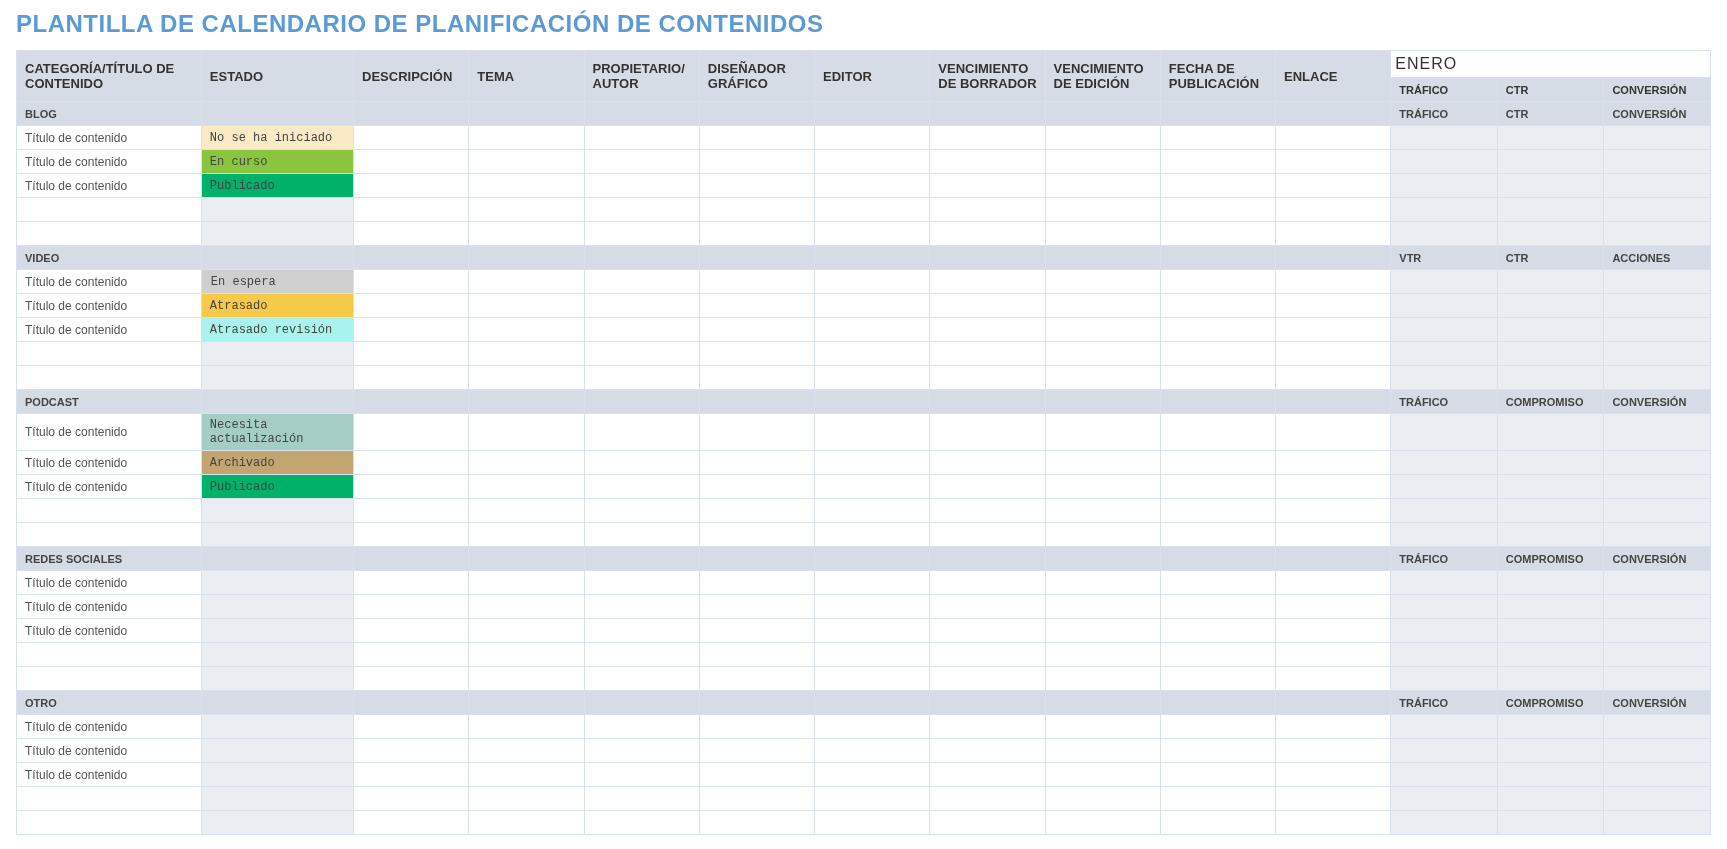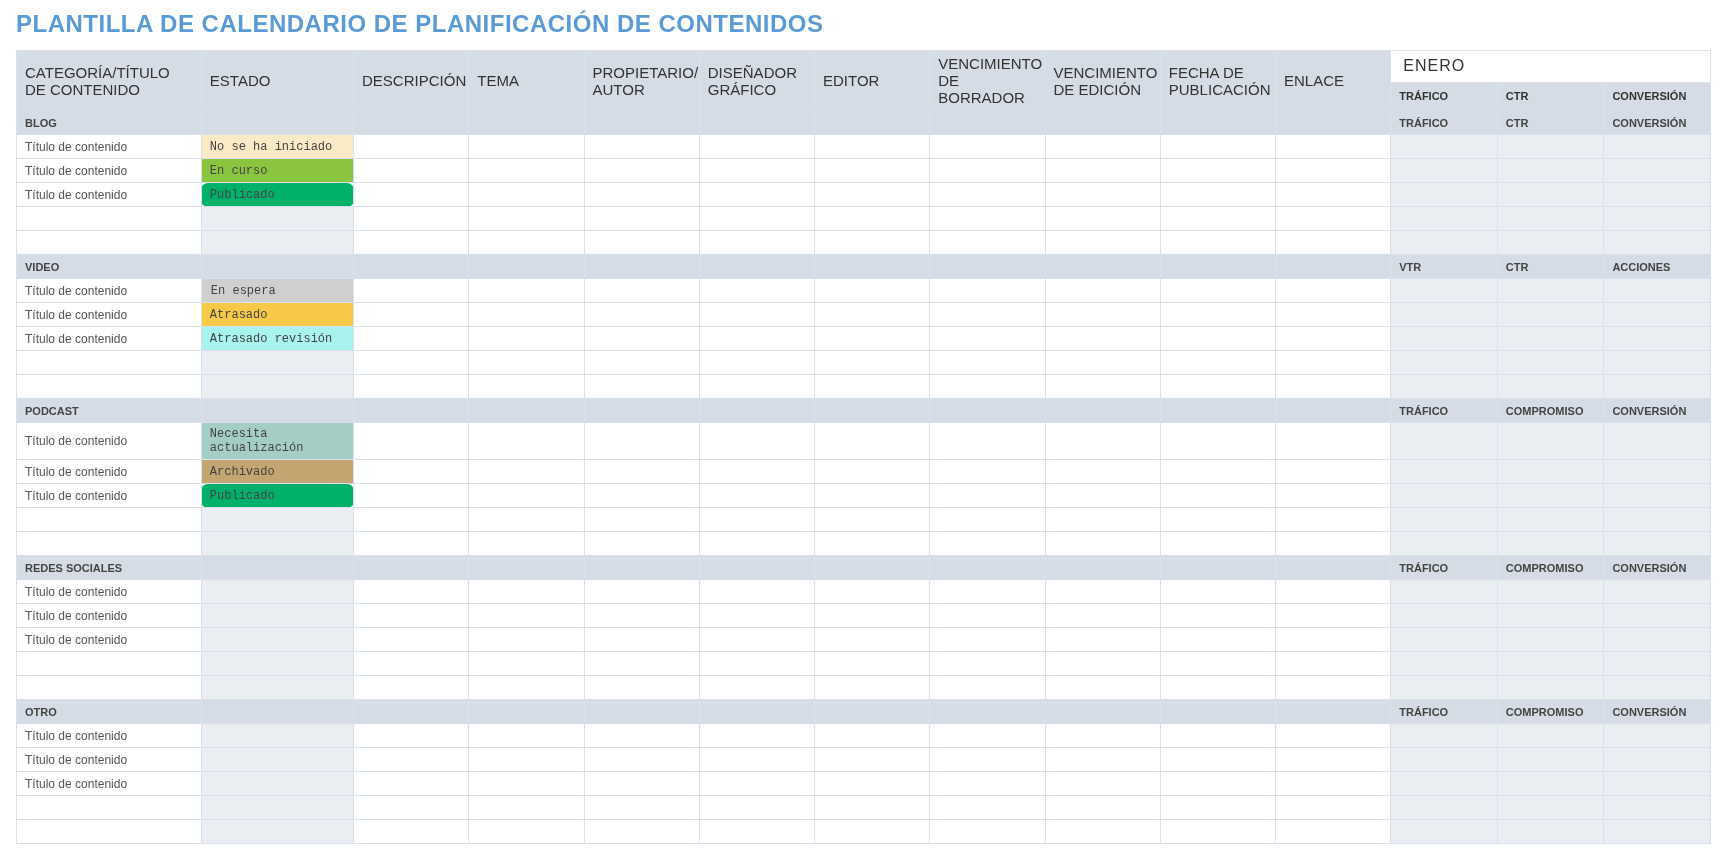--- a/index.html
+++ b/index.html
@@ -25,31 +25,31 @@
   th, td {
     border: 1px solid #d9e2ec;
     padding: 4px 8px;
     text-align: left;
     vertical-align: middle;
     height: 24px;
     overflow: hidden;
   }
   th {
     background: #d6dce5;
-    font-size: 15px;
-    font-weight: 400;
+    font-size: 13px;
+    font-weight: 700;
     color: #333;
   }
   th.two-row { height: 40px; }
   .month-cell {
     background: #fff;
     font-size: 16px;
     font-weight: 400;
     letter-spacing: 1px;
-    padding-left: 12px;
+    padding-left: 4px;
     color: #333;
   }
   .section-row td, .section-row th {
     background: #d6dce5;
     font-weight: 700;
     font-size: 11px;
   }
   .status-cell {
     background: #eaeef3;
     font-family: Liberation Mono, monospace;
@@ -59,21 +59,21 @@
   }
   td {
     color: #444;
   }
   .col-title { width: 170px; }
   .col-status { width: 140px; }
   .col-std { width: 106px; }
   .col-metric { width: 98px; }
   .status-no-iniciado { background: #fbeac6 !important; }
   .status-en-curso    { background: #8bc53f !important; }
-  .status-publicado   { background: #00b16a !important; border-radius: 7px; }
+  .status-publicado   { background: #00b16a !important; }
   .status-en-espera   { background: #cfcfcf !important; padding-left: 9px; }
   .status-atrasado    { background: #f7c948 !important; }
   .status-revision    { background: #a9f3ef !important; }
   .status-actualiz    { background: #a4cdc5 !important; margin-left: 6px; }
   .status-archivado   { background: #c2a570 !important; }
   .light { color: #555; }
 </style>
 </head>
 <body>
 

